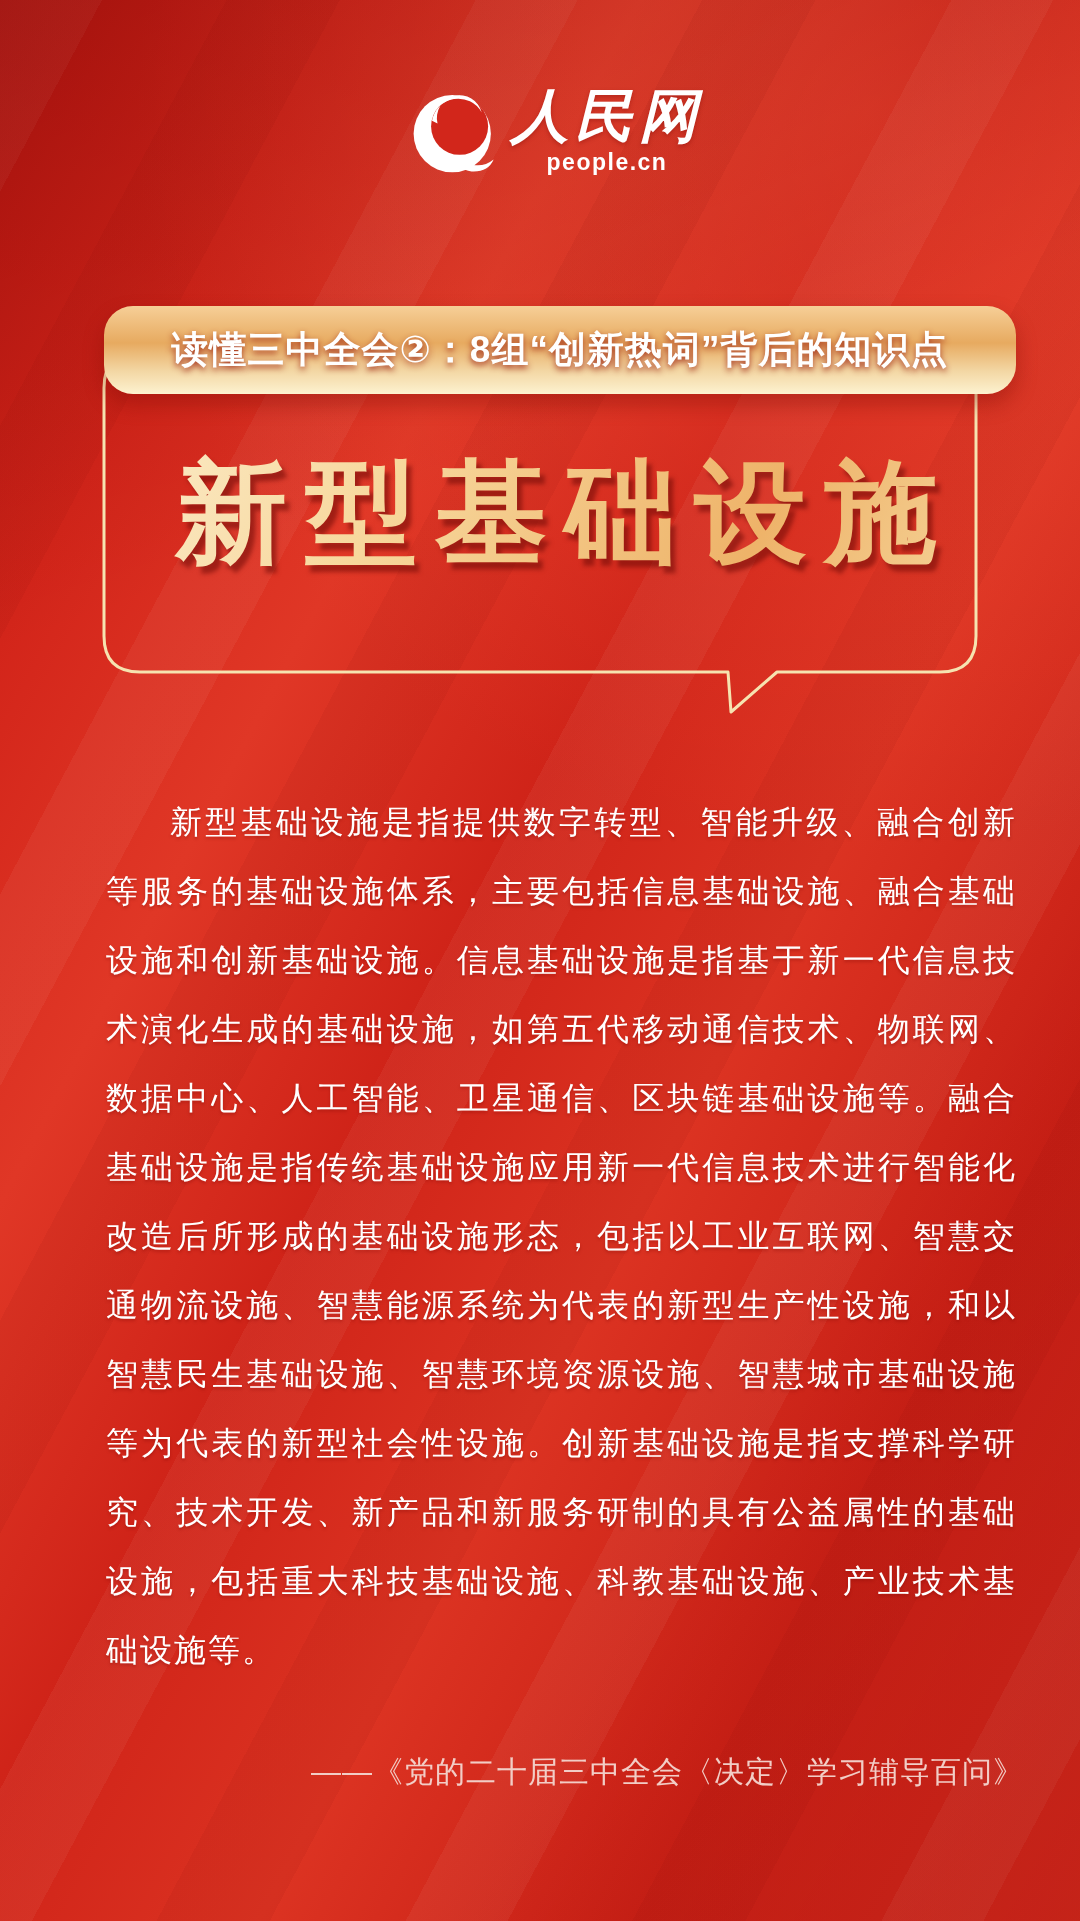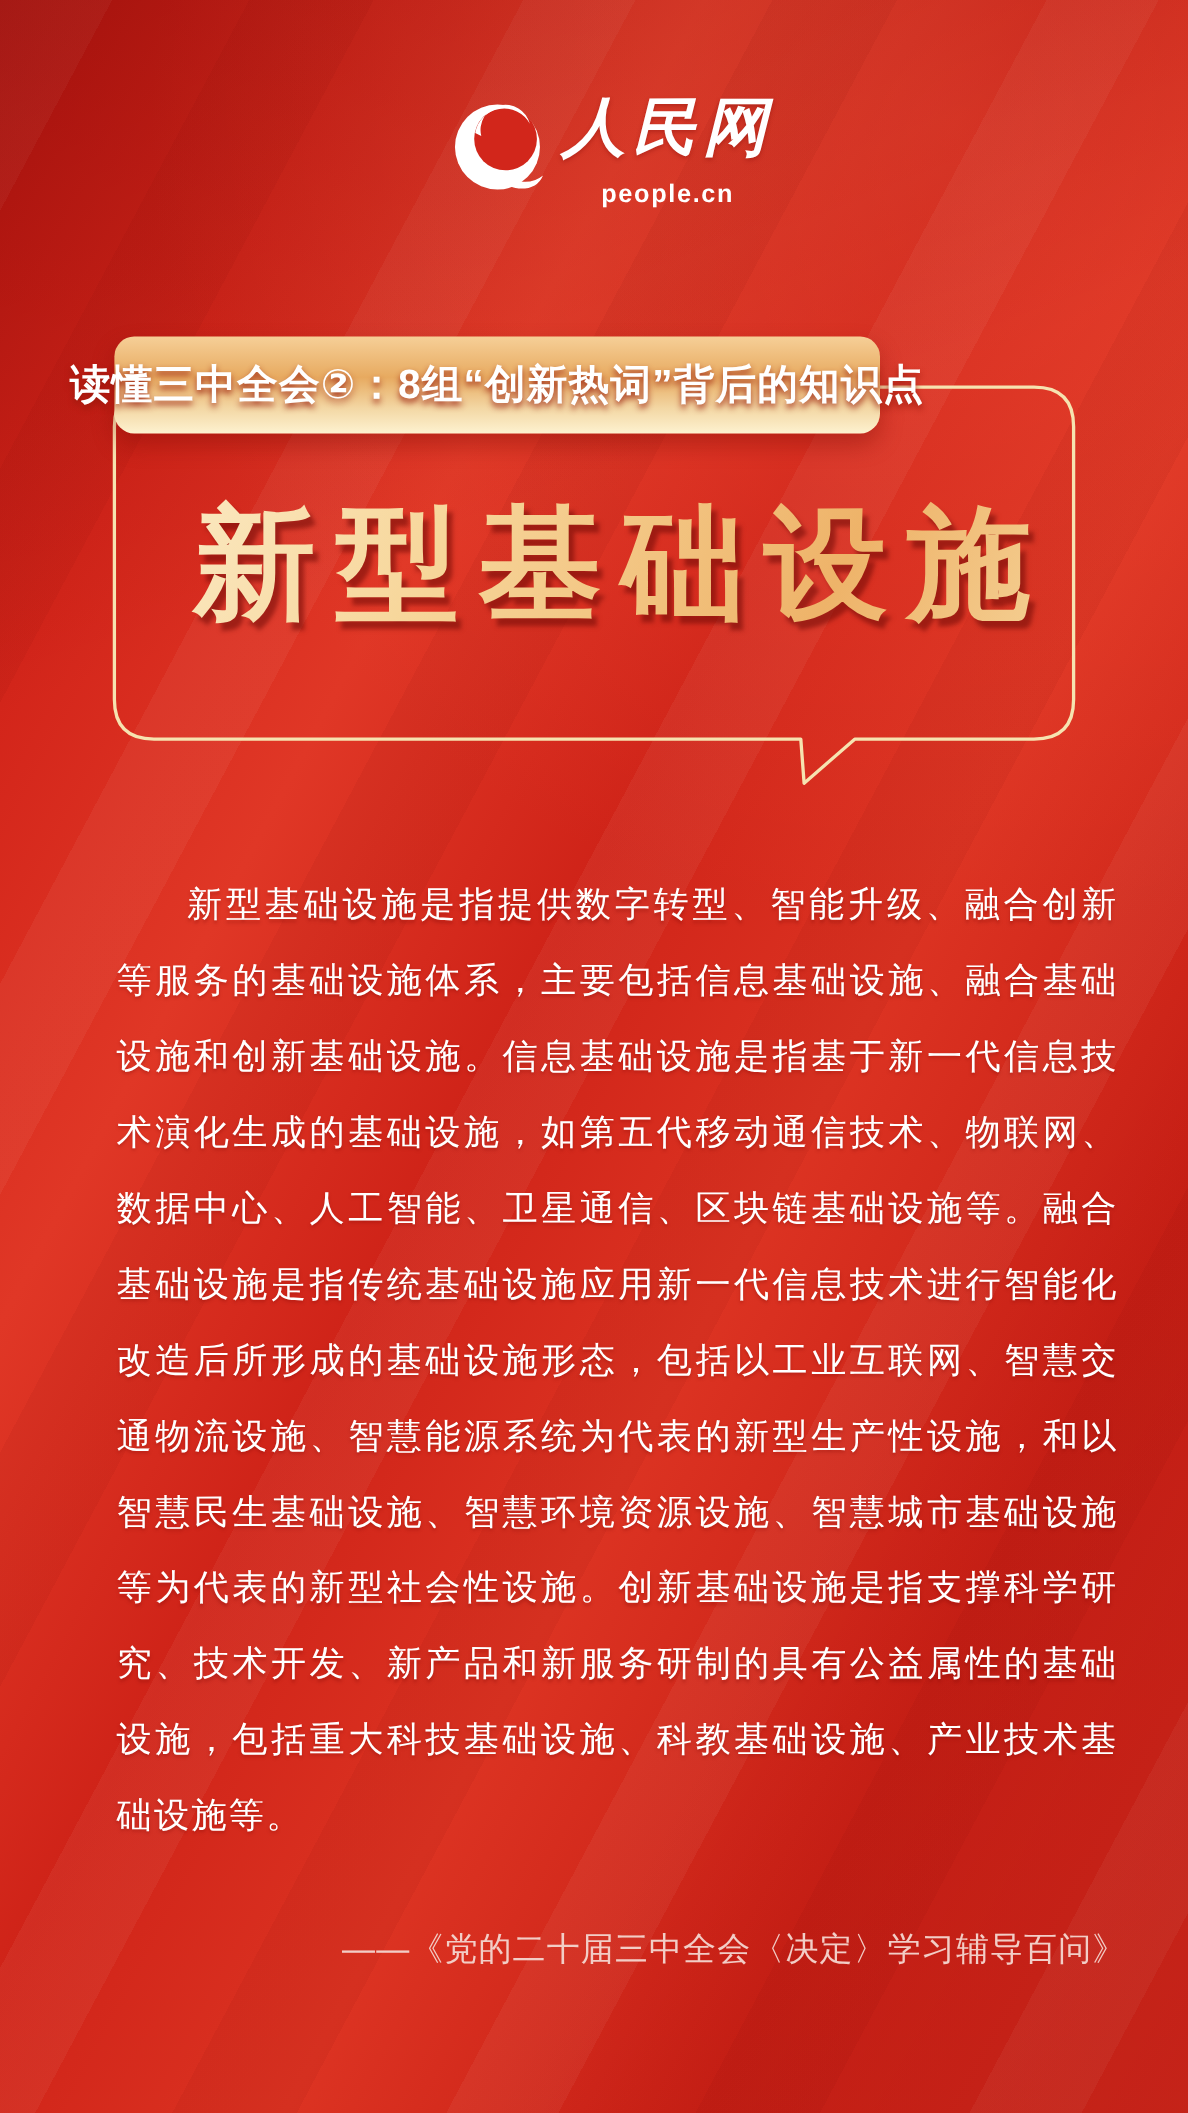--- a/index.html
+++ b/index.html
@@ -32,26 +32,26 @@
 
   
   .logo{position:absolute;top:84px;left:0;right:0;
         display:flex;justify-content:center;align-items:flex-start;gap:10px;z-index:5;}
   .logo-icon{width:92px;height:92px;flex:0 0 auto;}
   .logo-txt{display:flex;flex-direction:column;align-items:center;}
   .brand-cn{color:#fff;font-size:58px;font-weight:bold;line-height:64px;
             letter-spacing:6px;font-style:italic;
             text-shadow:0 2px 4px rgba(120,10,5,.35);}
   .brand-en{color:#fff;font-size:23px;font-weight:bold;letter-spacing:1.5px;
-            line-height:24px;margin-top:16px;}
+            line-height:24px;margin-top:2px;}
 
   
   .banner{
-    position:absolute;left:104px;top:306px;width:696px;height:88px;
-    border-radius:18px;
+    position:absolute;left:104px;top:306px;width:912px;height:88px;
+    border-radius:29px;
     background:linear-gradient(180deg,#f6cf97 0%,#e7aa60 42%,#f3d7a4 74%,#fdf2d0 100%);
     box-shadow:0 10px 20px rgba(130,12,6,0.40);
     display:flex;align-items:center;justify-content:center;
     z-index:4;
   }
   .banner-text{
     color:#ffffff;font-size:37px;font-weight:bold;letter-spacing:1px;
     text-shadow:0 3px 6px rgba(150,24,10,0.85);
     white-space:nowrap;
   }

